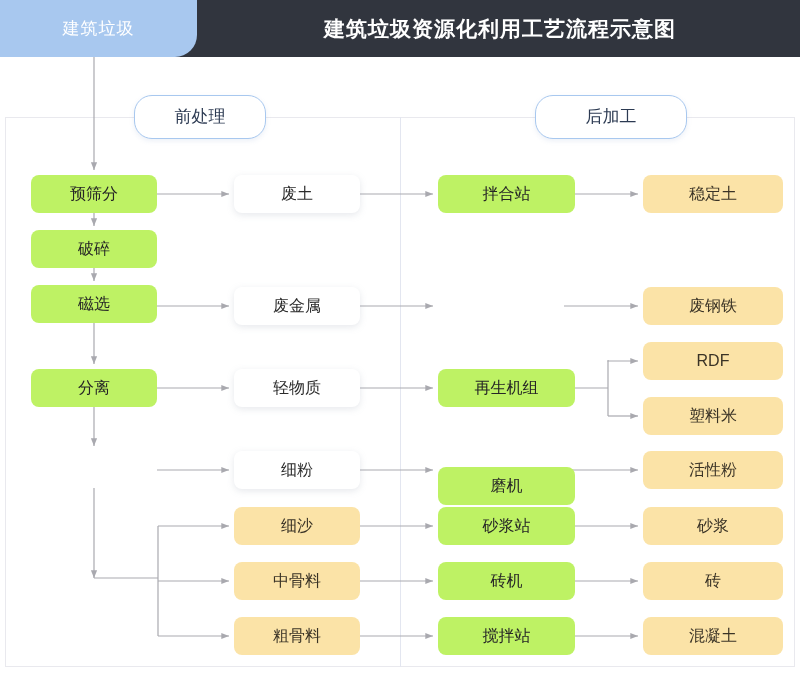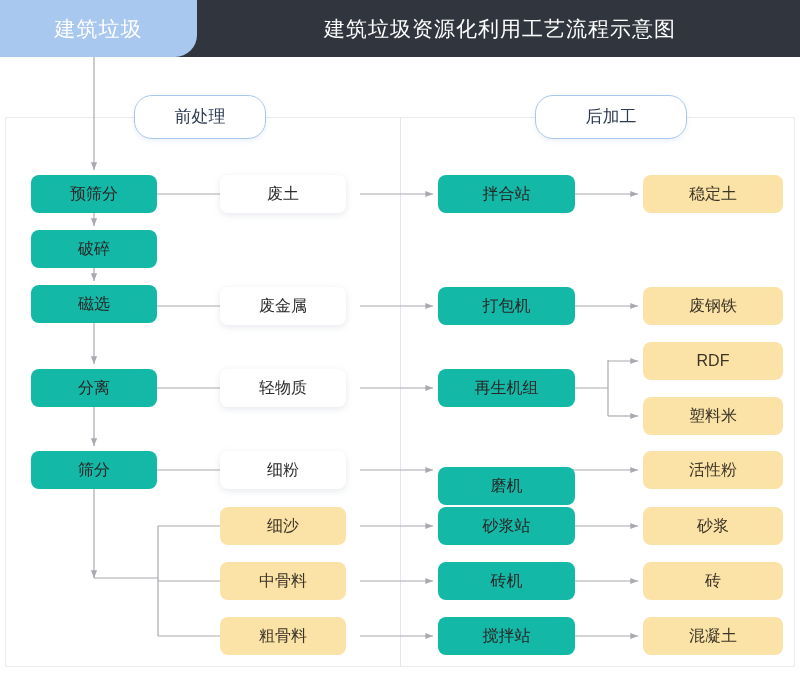--- a/index.html
+++ b/index.html
@@ -32,33 +32,33 @@
   .header-title {
     position: absolute;
     left: 200px;
     top: 0;
     width: 600px;
     height: 57px;
     line-height: 57px;
     text-align: center;
     color: #ffffff;
     font-size: 21px;
-    font-weight: normal;
+    font-weight: bold;
     letter-spacing: 1px;
   }
   .header-tab {
     position: absolute;
     left: 0px;
     top: 0px;
     width: 197px;
     height: 57px;
     background: #a8c8ef;
     border-radius: 0 0 22px 0;
     color: #ffffff;
-    font-size: 21px;
+    font-size: 17px;
     line-height: 57px;
     text-align: center;
     letter-spacing: 1px;
   }
 
   
   .frame {
     position: absolute;
     left: 5px;
     top: 117px;
@@ -101,28 +101,28 @@
     position: absolute;
     height: 38px;
     line-height: 38px;
     text-align: center;
     border-radius: 8px;
     font-size: 16px;
     color: #2b2b2b;
     box-sizing: border-box;
     white-space: nowrap;
   }
-  .node.blue   { background: #14b8a6; color: #262626; }
+  .node.blue   { background: #bef264; color: #262626; }
   .node.yellow { background: #fbe3a7; color: #3a3326; }
   .node.white  { background: #ffffff; color: #2b2b2b;
                  box-shadow: 0 2px 7px rgba(140,150,170,0.22); }
 
   
   .col1 { left: 31px;  width: 126px; }
-  .col2 { left: 220px; width: 126px; text-align: center; }
+  .col2 { left: 234px; width: 126px; text-align: center; }
   .col3 { left: 438px; width: 137px; }
   .col4 { left: 643px; width: 140px; }
 
   
   #wires {
     position: absolute;
     left: 0; top: 0;
     width: 800px; height: 676px;
     pointer-events: none;
   }
@@ -195,32 +195,30 @@
     </g>
   </svg>
 
   <div id="chip-pre" class="section-chip">前处理</div>
   <div id="chip-post" class="section-chip">后加工</div>
 
   <div class="node blue col1" style="top:175px">预筛分</div>
   <div class="node blue col1" style="top:230px">破碎</div>
   <div class="node blue col1" style="top:285px">磁选</div>
   <div class="node blue col1" style="top:369px">分离</div>
-  <div class="node blue col1" style="top:451px">筛分</div>
 
   <div class="node white  col2" style="top:175px">废土</div>
   <div class="node white  col2" style="top:287px">废金属</div>
   <div class="node white  col2" style="top:369px">轻物质</div>
   <div class="node white  col2" style="top:451px">细粉</div>
   <div class="node yellow col2" style="top:507px">细沙</div>
   <div class="node yellow col2" style="top:562px">中骨料</div>
   <div class="node yellow col2" style="top:617px">粗骨料</div>
 
   <div class="node blue col3" style="top:175px">拌合站</div>
-  <div class="node blue col3" style="top:287px">打包机</div>
   <div class="node blue col3" style="top:369px">再生机组</div>
   <div class="node blue col3" style="top:467px">磨机</div>
   <div class="node blue col3" style="top:507px">砂浆站</div>
   <div class="node blue col3" style="top:562px">砖机</div>
   <div class="node blue col3" style="top:617px">搅拌站</div>
 
   <div class="node yellow col4" style="top:175px">稳定土</div>
   <div class="node yellow col4" style="top:287px">废钢铁</div>
   <div class="node yellow col4" style="top:342px">RDF</div>
   <div class="node yellow col4" style="top:397px">塑料米</div>

